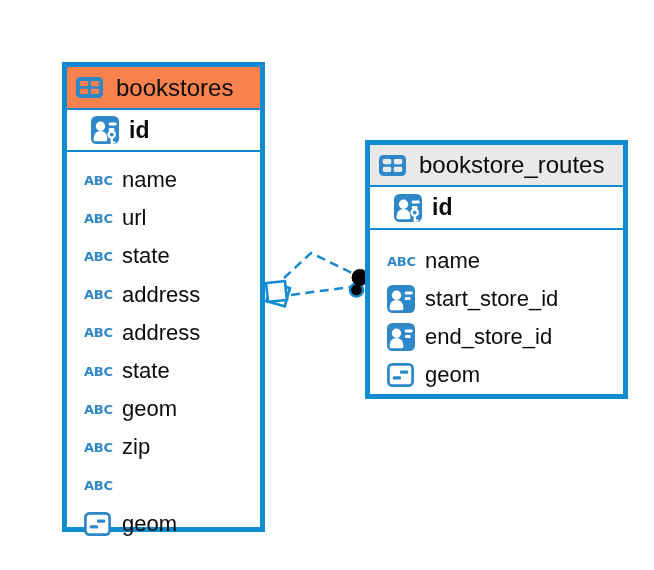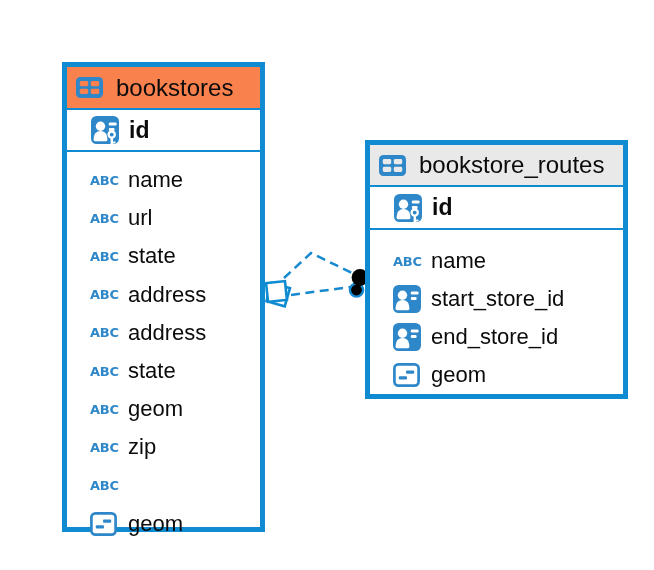--- a/index.html
+++ b/index.html
@@ -21,21 +21,21 @@
   .t-header{height:41px;display:flex;align-items:center;gap:8px;padding-left:9px;
     font-size:24px;white-space:nowrap;flex-shrink:0;}
   #table-bookstore_routes .t-header{height:40px;}
   .sep{height:2px;background:var(--border-blue);flex-shrink:0;}
   .id-row{height:40px;display:flex;align-items:center;gap:6px;padding-left:24px;
     font-weight:bold;font-size:23px;flex-shrink:0;}
   #table-bookstore_routes .id-row{height:41px;}
   .rows{display:flex;flex-direction:column;}
   #table-bookstores .rows{padding-top:9px;}
   #table-bookstore_routes .rows{padding-top:12px;}
-  .col-row{height:38.2px;display:flex;align-items:center;gap:6px;padding-left:23px;font-size:22px;}
+  .col-row{height:38.2px;display:flex;align-items:center;gap:6px;padding-left:17px;font-size:22px;}
   #table-bookstore_routes .col-row{height:38px;}
   .icon-slot{width:32px;display:flex;align-items:center;justify-content:flex-start;flex-shrink:0;}
   .icon-slot svg{display:block;overflow:visible;}
   .abc-glyph{
     font-family:"DejaVu Sans",sans-serif;font-weight:800;font-size:13px;
     color:var(--icon-blue);letter-spacing:-0.2px;line-height:1;transform:scaleY(0.92);
   }
   .t-title,.col-label{white-space:nowrap;}
 </style>
 </head>

